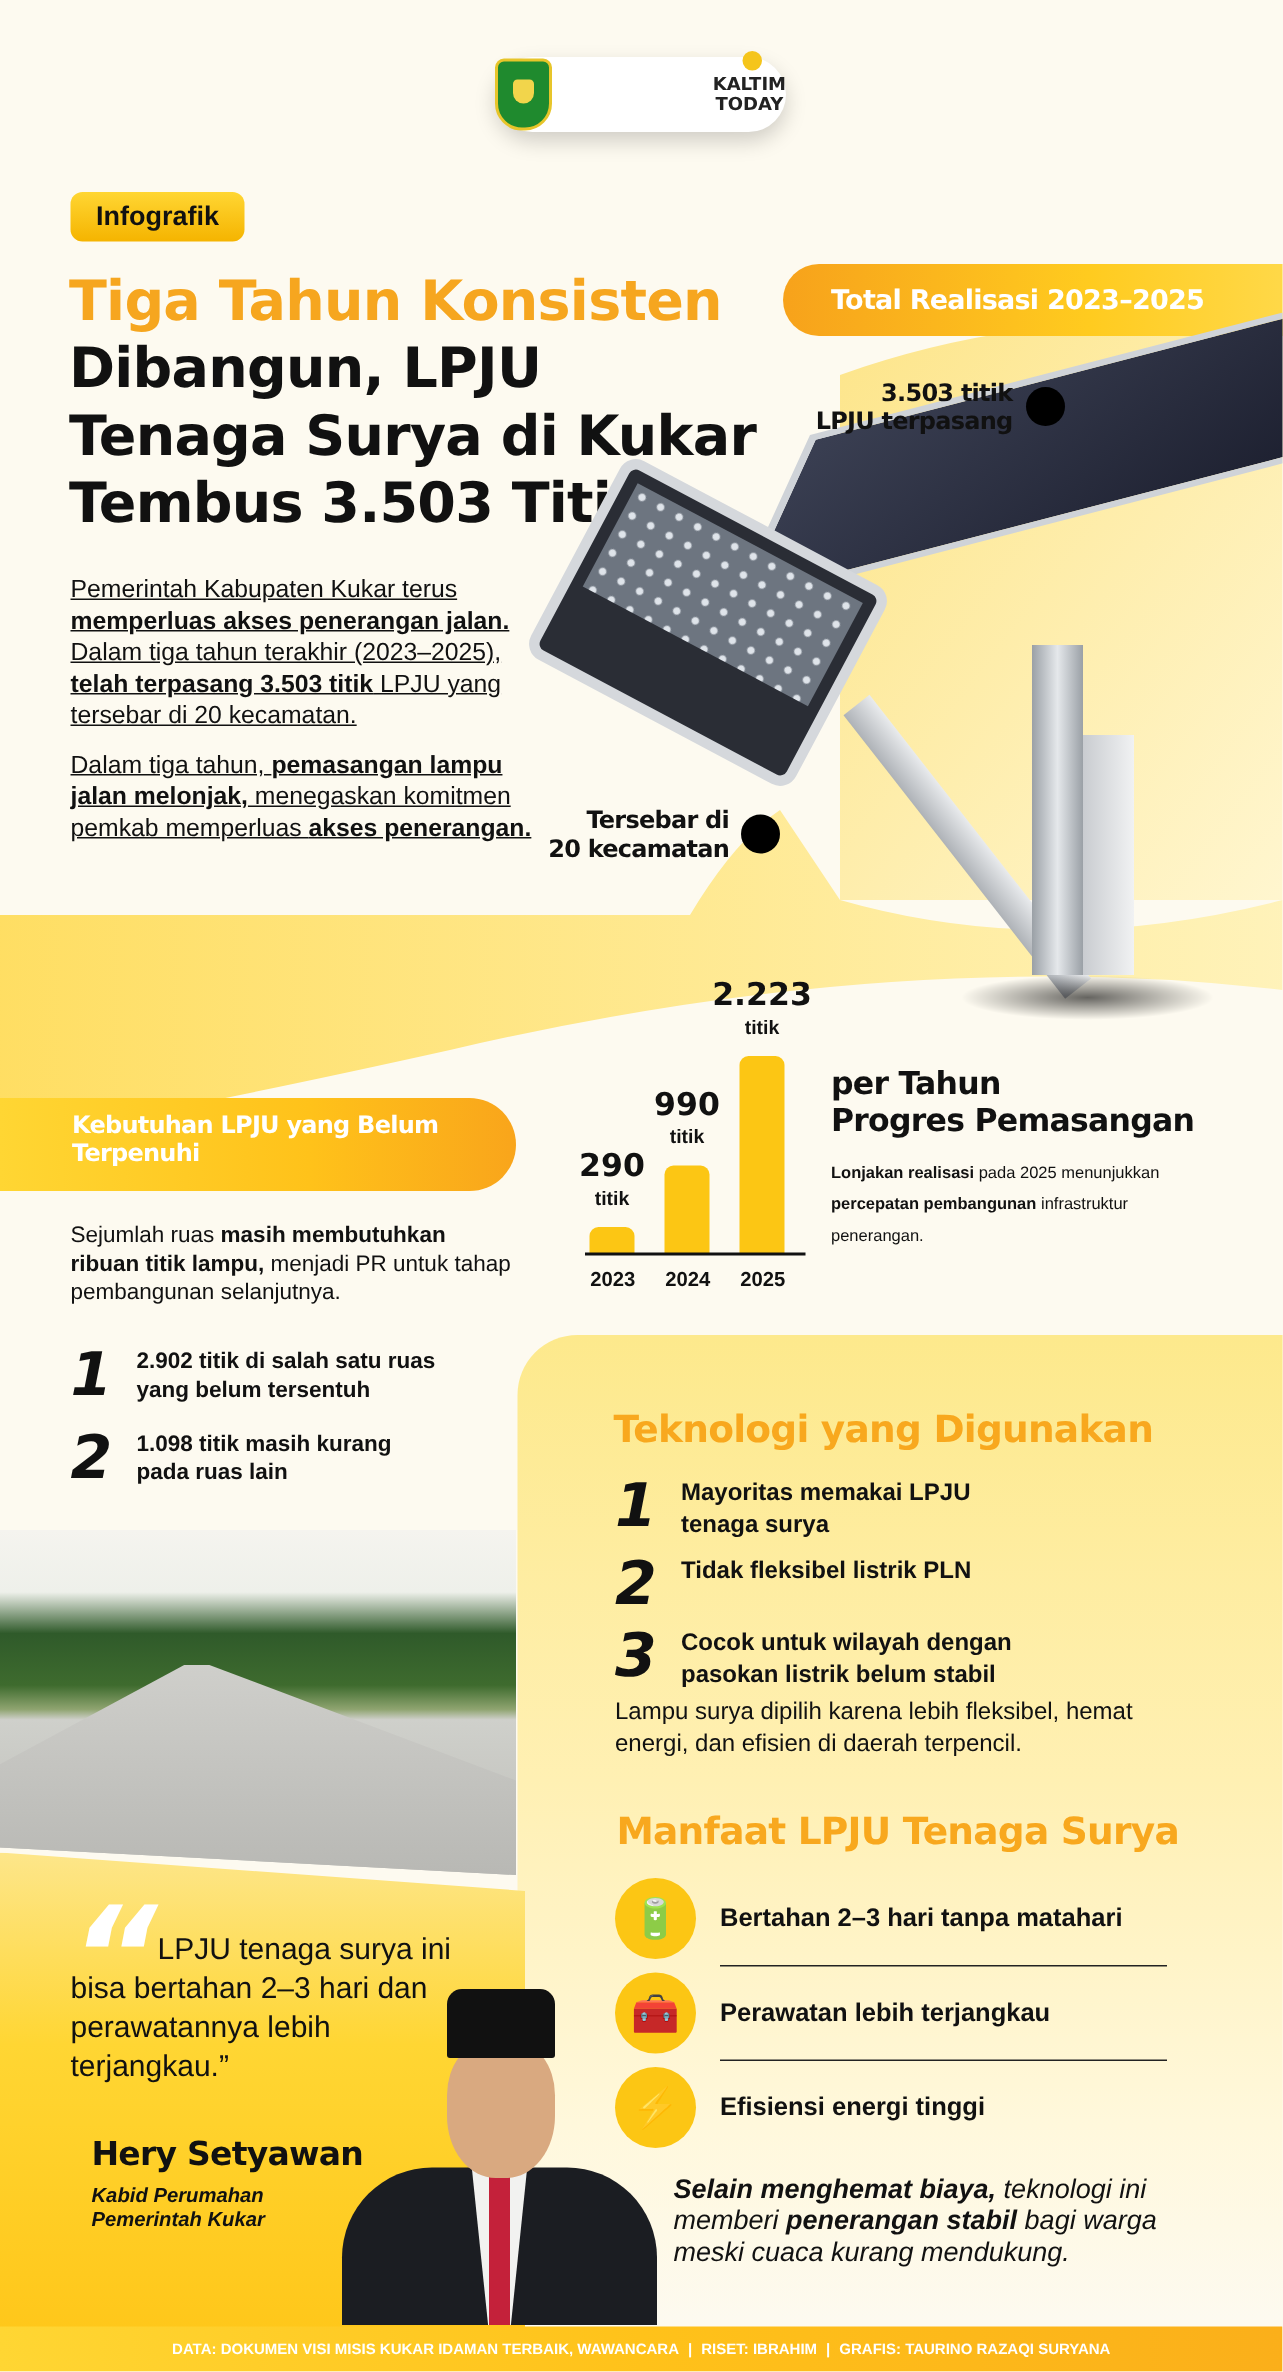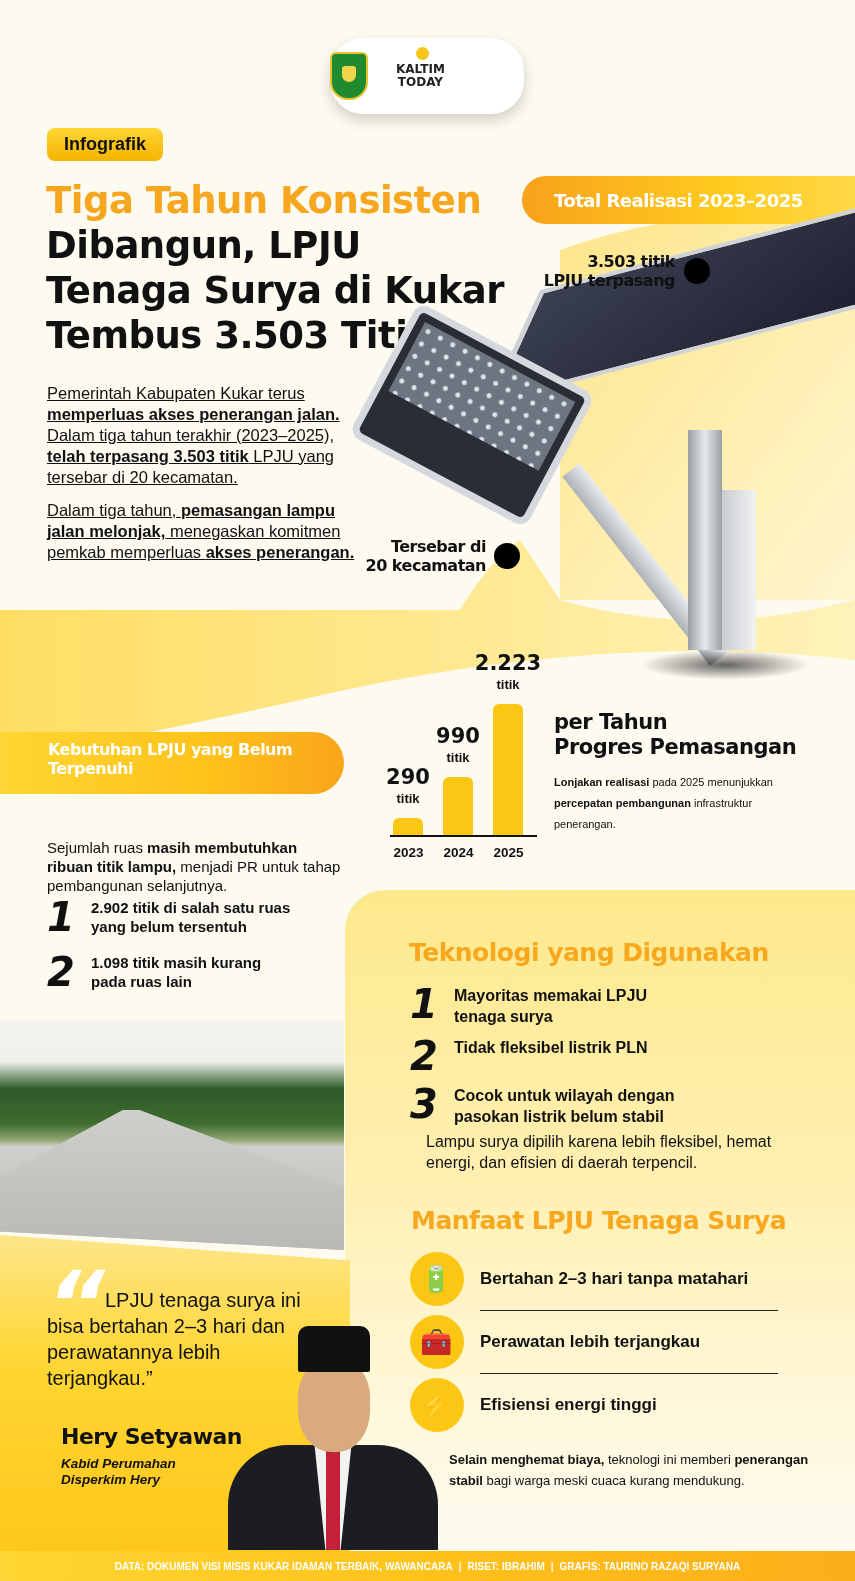--- a/index.html
+++ b/index.html
@@ -3,22 +3,22 @@
   <meta charset="utf-8">
   <style>
     * { box-sizing: border-box; margin: 0; padding: 0; }
     html, body { width: 855px; height: 1581px; overflow: hidden; }
     body { background: #fdfaf0; font-family: "Liberation Sans", sans-serif; color: #111; position: relative; }
     .abs { position: absolute; }
     .bg-shape { position: absolute; }
     .heavy { font-family: "DejaVu Sans", sans-serif; font-weight: 900; letter-spacing: -0.5px; }
 
     
-    .logo-pill { left: 330px; top: 38px; width: 194px; height: 76px; border-radius: 33px; background: #fff;
-      box-shadow: 0 6px 14px rgba(0,0,0,0.18); display: flex; align-items: center; justify-content: flex-start; gap: 28px; }
+    .logo-pill { left: 330px; top: 38px; width: 194px; height: 50px; border-radius: 33px; background: #fff;
+      box-shadow: 0 6px 14px rgba(0,0,0,0.18); display: flex; align-items: center; justify-content: space-between; gap: 28px; }
     .shield { width: 38px; height: 48px; background: #1f8a2e; border: 2px solid #e7c52a; border-radius: 6px 6px 18px 18px; position: relative; }
     .shield::after { content: ""; position: absolute; left: 10px; top: 12px; width: 14px; height: 16px; background: #f2d54b; border-radius: 3px 3px 7px 7px; }
     .kt { position: relative; font-weight: 900; font-size: 12px; line-height: 13px; text-align: center; color: #222; font-family: "DejaVu Sans", sans-serif; }
     .kt-dot { position: absolute; top: -16px; left: 20px; width: 13px; height: 13px; border-radius: 50%; background: #f5c51b; }
 
     .badge { left: 47px; top: 128px; padding: 6px 17px; background: linear-gradient(#ffd633, #f5b400); border-radius: 8px; font-weight: 700; font-size: 18px; }
     .title { left: 46px; top: 178px; width: 470px; font-size: 37px; line-height: 45px; }
     .title .orange { color: #f6a61f; }
 
     .intro { left: 47px; top: 383px; width: 330px; font-size: 16.5px; line-height: 21px; text-decoration: underline; }
@@ -48,37 +48,37 @@
     .bar-val { font-weight: 900; font-size: 21px; line-height: 21px; font-family: "DejaVu Sans", sans-serif; white-space: nowrap; position: absolute; left: 50%; transform: translateX(-50%); }
     .bar-unit { font-size: 13px; font-weight: 700; position: absolute; left: 50%; transform: translateX(-50%); }
     .axis { position: absolute; left: 5px; right: 8px; bottom: 31px; height: 2px; background: #111; }
     .tick { position: absolute; bottom: 8px; width: 45px; text-align: center; font-weight: 700; font-size: 13.5px; }
 
     .progress-title { left: 554px; top: 710px; font-size: 21px; line-height: 25px; }
     .progress-desc { left: 554px; top: 772px; width: 250px; font-size: 11px; line-height: 21px; }
 
     .pill-need { left: 0; top: 732px; width: 344px; height: 62px; border-radius: 0 31px 31px 0;
       background: linear-gradient(90deg,#ffd633,#ffc21a 60%,#f9a51b); color: #fff; font-size: 16px; line-height: 19px; padding: 8px 0 0 48px; }
-    .need-desc { left: 47px; top: 814px; width: 300px; font-size: 15px; line-height: 19px; margin-top: 24px; }
+    .need-desc { left: 47px; top: 814px; width: 300px; font-size: 15px; line-height: 19px; }
     .num-list { font-size: 15px; line-height: 19px; font-weight: 700; }
     .num-item { display: flex; align-items: flex-start; margin-bottom: 17px; }
     .big-num { width: 44px; font-size: 40px; line-height: 38px; font-weight: 900; font-style: italic; font-family: "DejaVu Sans", sans-serif; }
 
     .road-photo { left: 0; top: 1020px; width: 344px; height: 230px; overflow: hidden;
       background: linear-gradient(180deg,#f5f4ef 0%, #eef0ea 18%, #2f5a2a 30%, #3e6b2e 45%, #8fa470 52%, #cfd0cb 55%, #bdbdb8 100%);
       clip-path: polygon(0 0, 100% 0, 100% 100%, 0 92%); }
     .road-photo .road { position: absolute; left: -20px; bottom: 0; width: 420px; height: 140px; background: linear-gradient(180deg,#cfcfcb,#b8b8b4);
       clip-path: polygon(34% 0, 38% 0, 100% 70%, 100% 100%, 0 100%, 0 55%); }
 
     .right-panel { left: 345px; top: 890px; width: 520px; height: 660px; background: linear-gradient(180deg,#fde98c 0%, #fff0b3 45%, #fff8dc 80%, #fdfaf0 100%);
       border-radius: 40px 0 0 0; }
     .tech-title { left: 409px; top: 938px; font-size: 25px; color: #f8a81e; }
     .tech-list { left: 410px; top: 985px; width: 380px; font-size: 16px; line-height: 21px; font-weight: 700; }
     .tech-list .num-item { margin-bottom: 10px; }
-    .tech-note { left: 410px; top: 1131px; width: 390px; font-size: 16px; line-height: 21px; margin-left: 16px; }
+    .tech-note { left: 410px; top: 1131px; width: 390px; font-size: 16px; line-height: 21px; }
 
     .benefit-title { left: 411px; top: 1206px; font-size: 25px; color: #f8a81e; text-align: center; }
     .benefit-list { left: 410px; top: 1248px; width: 380px; }
     .benefit-item { display: flex; align-items: center; height: 62px; position: relative; }
     .benefit-icon { width: 54px; height: 54px; border-radius: 50%; background: #fcc614; display: flex; align-items: center; justify-content: center; font-size: 26px; margin-right: 16px; }
     .benefit-text { font-weight: 700; font-size: 17px; }
     .benefit-sep { margin-left: 70px; width: 298px; height: 1px; background: #222; }
 
     .left-yellow { left: 0; top: 1235px; width: 350px; height: 320px; background: linear-gradient(180deg,#fde68a 0%, #ffd633 40%, #ffc71a 100%);
       clip-path: polygon(0 0, 100% 8%, 100% 100%, 0 100%); }
@@ -87,21 +87,21 @@
     .person-name { left: 61px; top: 1424px; font-size: 22px; }
     .person-role { left: 61px; top: 1456px; font-size: 13.5px; line-height: 16px; font-style: italic; font-weight: 700; }
 
     .portrait { left: 228px; top: 1320px; width: 210px; height: 230px; }
     .p-suit { position: absolute; left: 0; bottom: 0; width: 210px; height: 105px; background: #1b1d22; border-radius: 60px 60px 0 0; }
     .p-shirt { position: absolute; left: 86px; bottom: 0; width: 38px; height: 110px; background: #f2f2f0; clip-path: polygon(0 0, 100% 0, 70% 100%, 30% 100%); }
     .p-tie { position: absolute; left: 98px; bottom: 0; width: 14px; height: 100px; background: #c4213a; }
     .p-face { position: absolute; left: 70px; top: 40px; width: 72px; height: 92px; background: #d9a980; border-radius: 40% 40% 45% 45%; }
     .p-cap { position: absolute; left: 70px; top: 6px; width: 72px; height: 46px; background: #111; border-radius: 10px 10px 2px 2px; }
 
-    .closing { left: 449px; top: 1449px; width: 370px; font-size: 13px; line-height: 21px; }
+    .closing { left: 449px; top: 1449px; width: 370px; font-size: 18px; line-height: 21px; font-style: italic; }
 
     .footer { left: 0; top: 1551px; width: 855px; height: 30px; background: linear-gradient(90deg,#ffd633,#ffc21a 50%,#fbaf1a); color: #fff;
       font-size: 10px; font-weight: 700; display: flex; align-items: center; justify-content: center; gap: 6px; }
   </style>
 </head>
 <body>
 
 <svg class="bg-shape" style="left:0;top:0" width="855" height="1581">
   <defs>
     <linearGradient id="g1" x1="0" x2="1" y1="0" y2="0">
@@ -244,21 +244,21 @@
       <div class="benefit-text">Efisiensi energi tinggi</div>
     </div>
   </div>
 
 <div class="abs left-yellow"></div>
 <div class="abs quote-mark">“</div>
 <div class="abs quote">LPJU tenaga surya ini bisa bertahan 2–3 hari dan perawatannya lebih terjangkau.”</div>
 <div class="abs person-name heavy">Hery Setyawan</div>
 <div class="abs person-role">
   <div>Kabid Perumahan</div>
-  <div>Disperkim Hery</div>
+  <div>Pemerintah Kukar</div>
 </div>
 <div class="abs portrait">
   <div class="p-suit"></div>
     <div class="p-shirt"></div>
     <div class="p-tie"></div>
   <div class="p-face"></div>
     <div class="p-cap"></div>
 </div>
 
 <div class="abs closing"><b>Selain menghemat biaya,</b><span> teknologi ini memberi </span><b>penerangan stabil</b><span> bagi warga meski cuaca kurang mendukung.</span></div>

